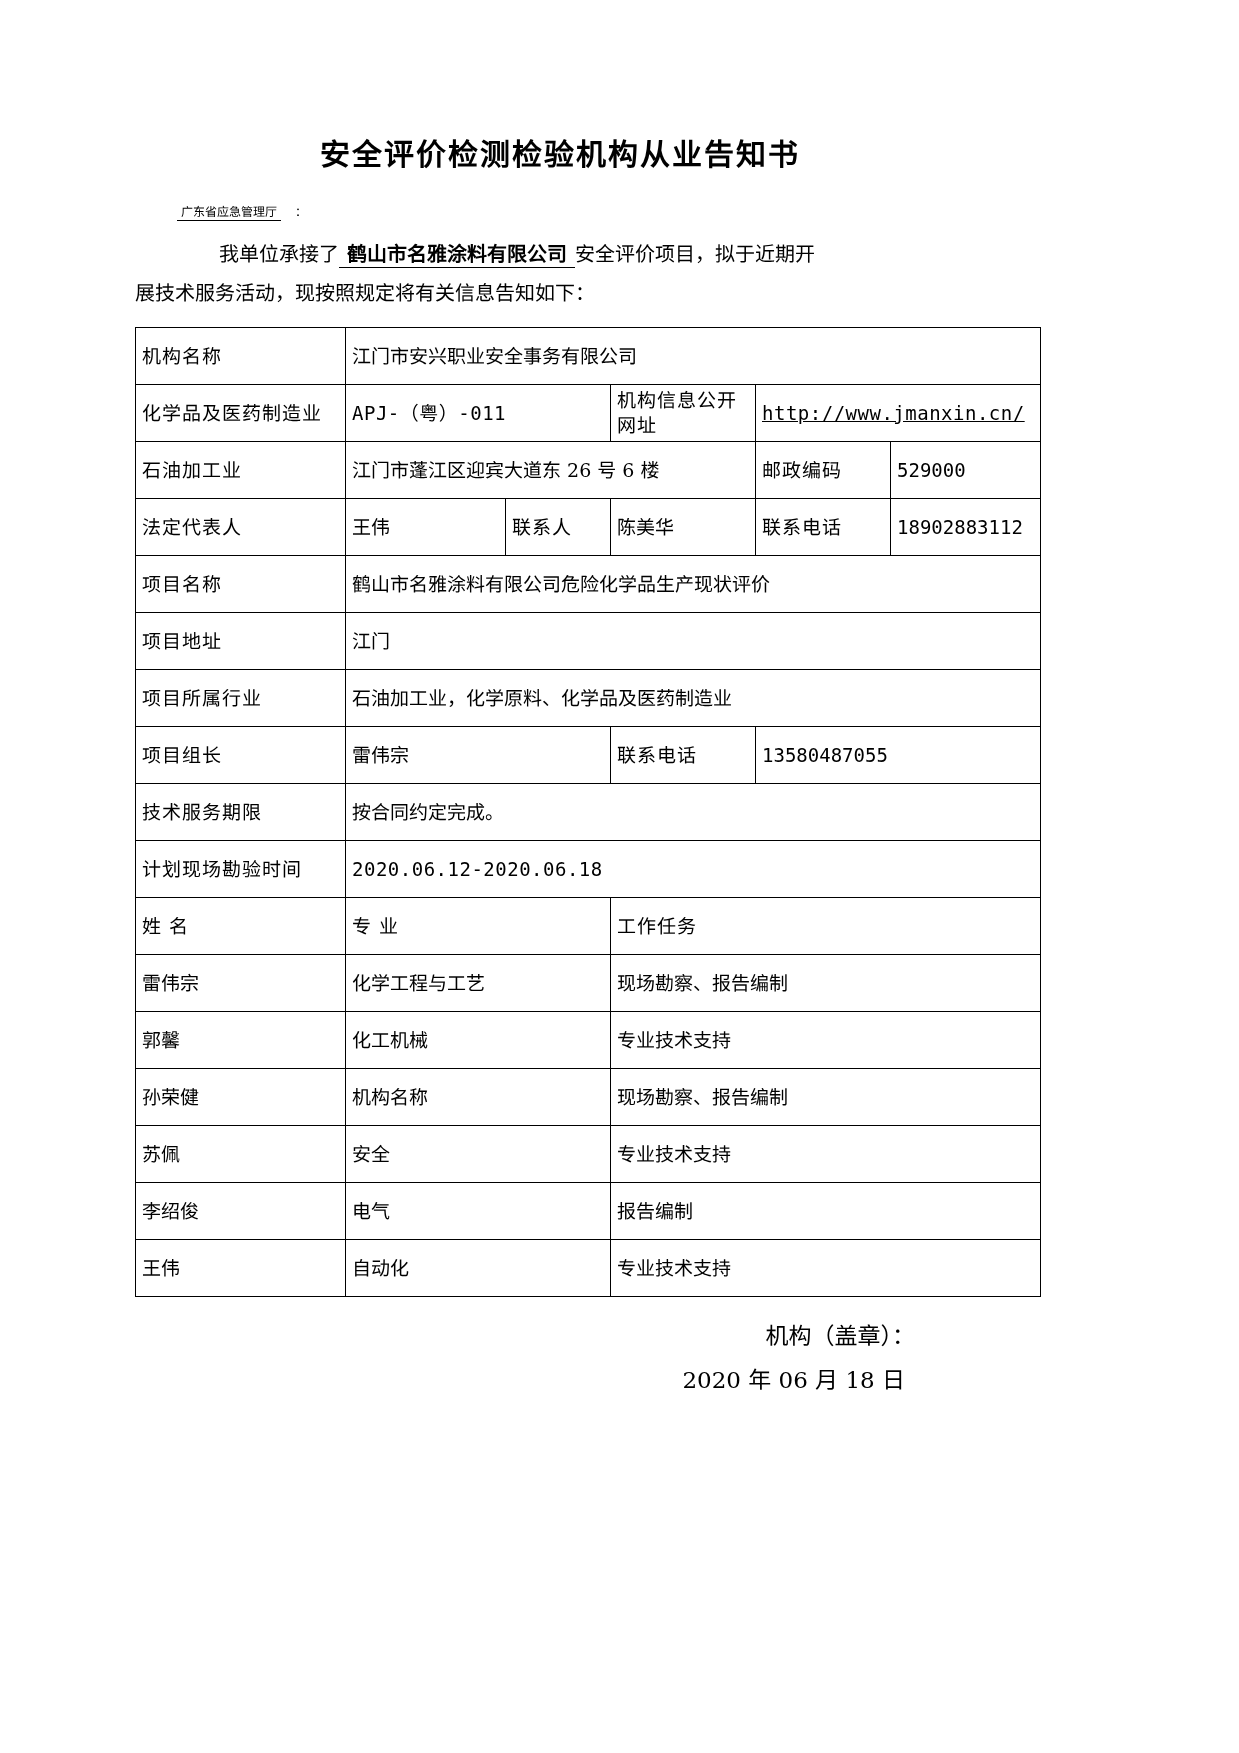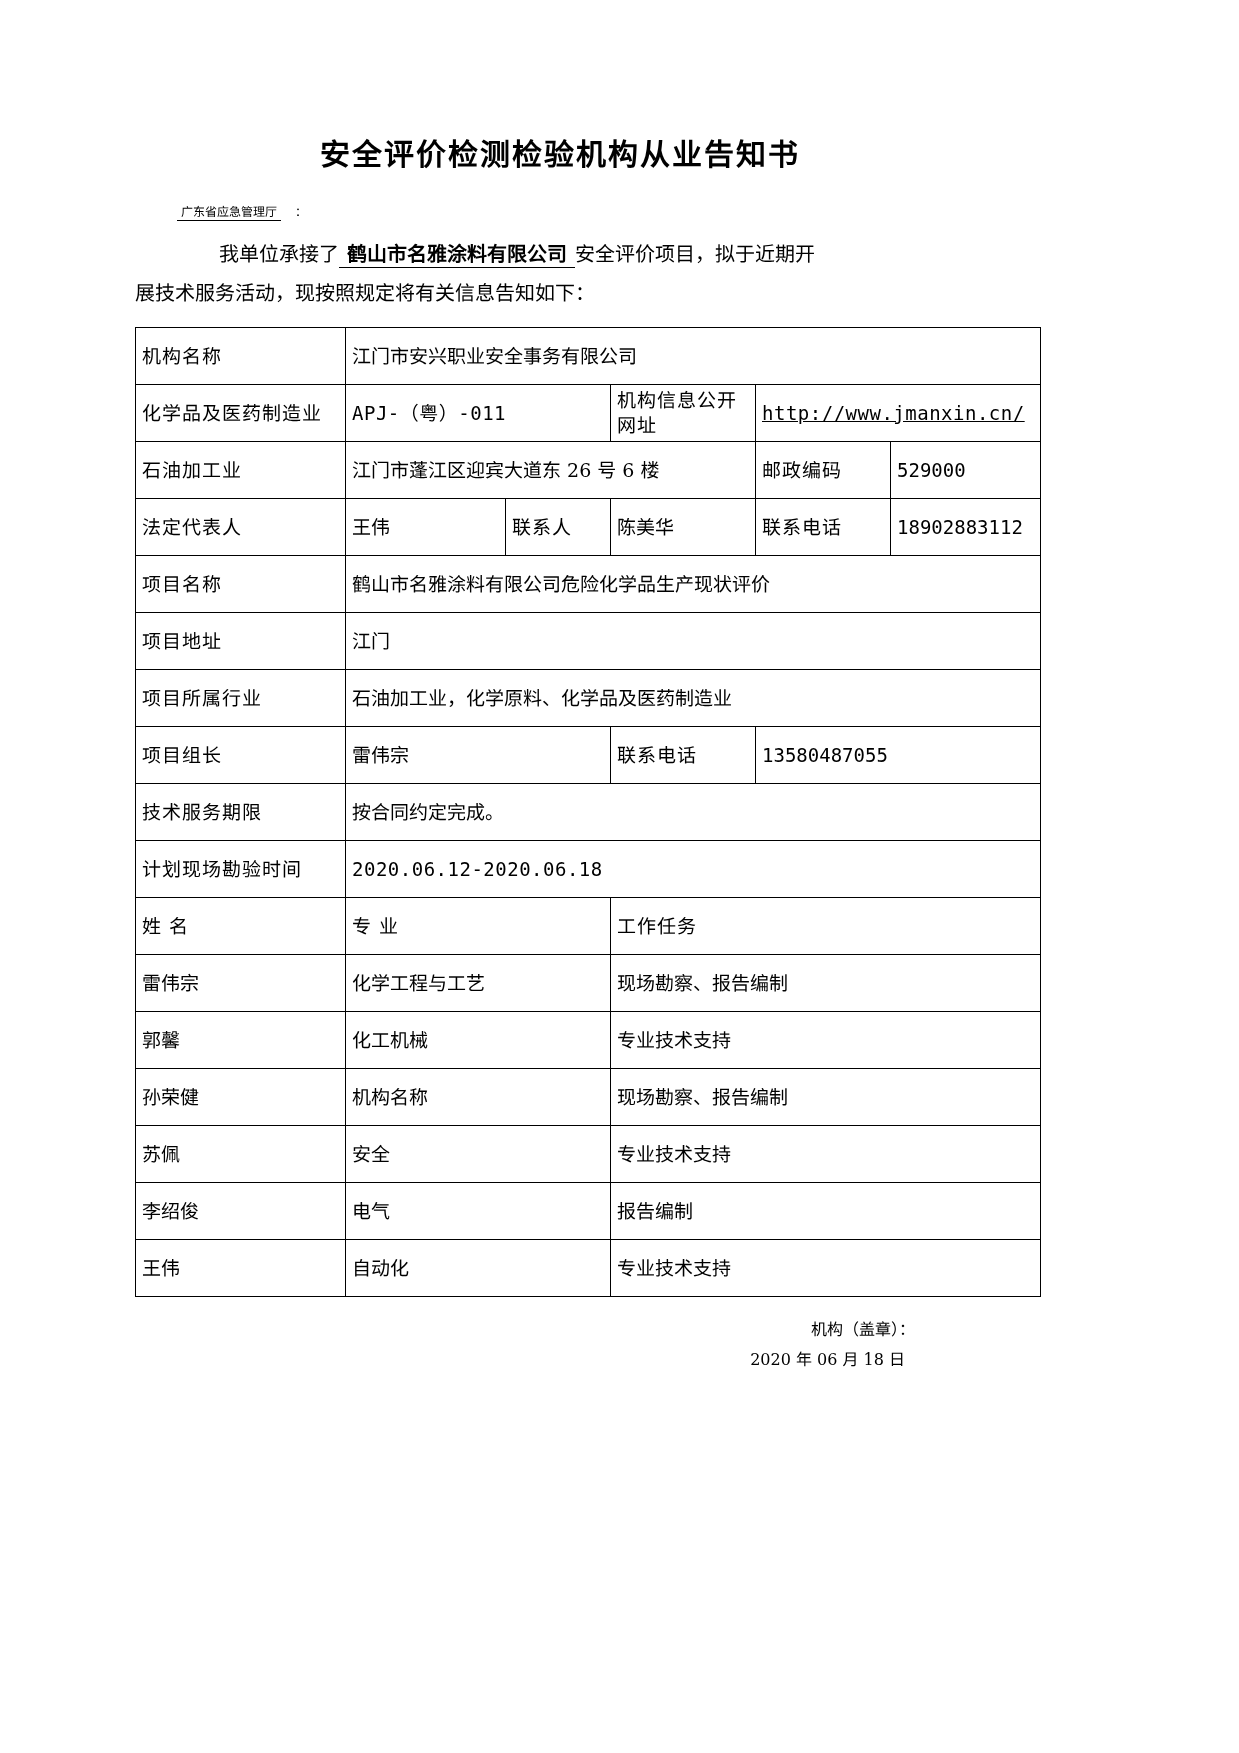--- a/index.html
+++ b/index.html
@@ -91,21 +91,21 @@
   td.section {
     letter-spacing: 2px;
     height: 54px;
   }
   td.member-head {
     letter-spacing: 1px;
   }
   .footer {
     margin-top: 18px;
     text-align: right;
-    font-size: 16px;
+    font-size: 23px;
     line-height: 1.9;
     padding-right: 70px;
   }
   .footer .line2 {
     font-family: "DejaVu Serif", "Liberation Serif", serif;
     padding-right: 10px;
   }
 </style>
 </head>
 <body>

